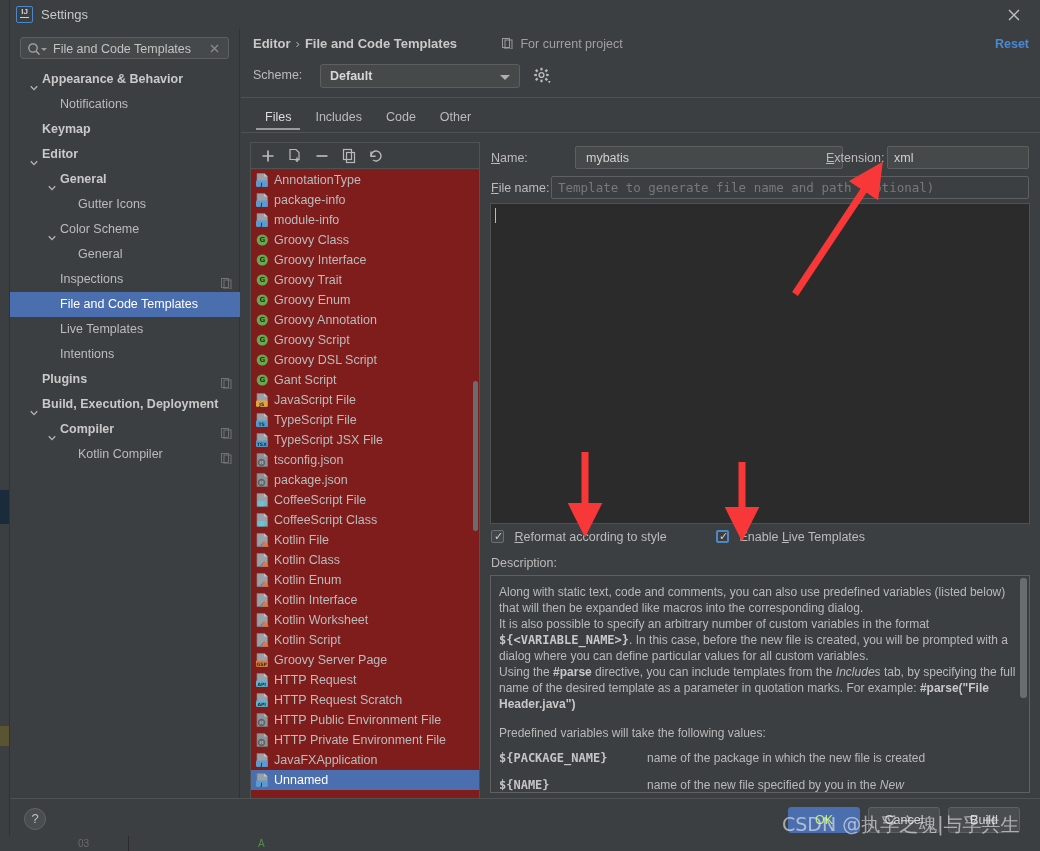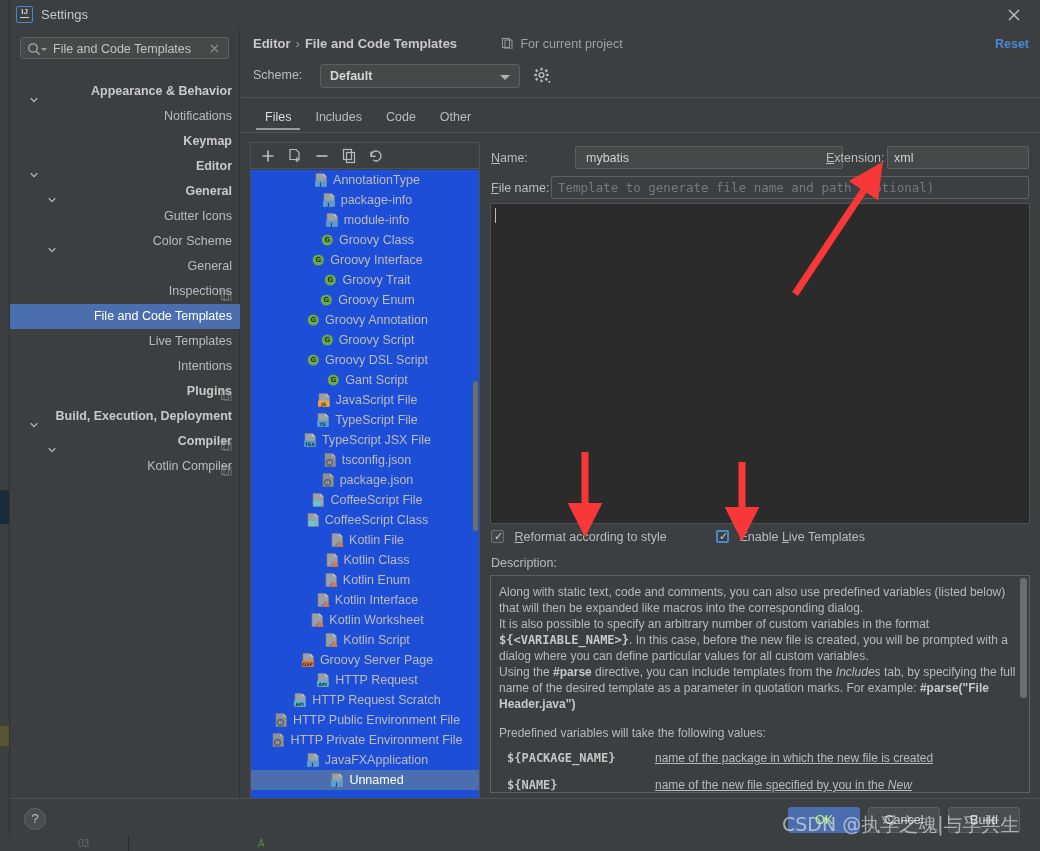--- a/index.html
+++ b/index.html
@@ -53,21 +53,21 @@
   .search-box {
     width: 100%; height: 100%; background: #45494a; border: 1px solid #5e6060;
     border-radius: 3px; position: relative;
   }
   .search-icon { position: absolute; left: 6px; top: 4px; }
   .search-caret { position: absolute; left: 20px; top: 10px; width: 0; height: 0;
     border-left: 3px solid transparent; border-right: 3px solid transparent; border-top: 3px solid #9b9b9b; }
   .search-text { position: absolute; left: 32px; top: 4px; font-size: 12.5px; color: #c3c3c3; }
   .search-clear { position: absolute; right: 7px; top: 4px; width: 13px; height: 13px; cursor: pointer; }
 
-  .tree { position: absolute; left: 0; top: 50px; width: 230px; text-align: right; }
+  .tree { position: absolute; left: 0; top: 38px; width: 230px; }
   .tree-item {
     position: relative; height: 25px; line-height: 25px; white-space: nowrap;
     font-size: 12.5px; color: #bbbbbb; cursor: pointer; padding-right: 8px;
   }
   .tree-item.sel { background: #4b6eaf; color: #ffffff; }
   .tree-item.bold { font-weight: bold; color: #c9c9c9; }
   .tree-item .chev {
     position: absolute; top: 9px; width: 8px; height: 8px;
   }
   .tree-item .lbl { display: block; }
@@ -102,21 +102,21 @@
   .tab.active::after { content: ""; position: absolute; left: 3px; right: 3px; bottom: 0; height: 2px; background: #9a9a9a; }
   .tabs-line { position: absolute; left: 0; top: 103px; width: 800px; height: 1px; background: #4f5253; }
 
   
   .list-panel {
     position: absolute; left: 9px; top: 113px; width: 230px; height: 660px;
     background: #3c3f41; border: 1px solid #4f5253;
   }
   .list-toolbar { position: relative; height: 26px; border-bottom: 1px solid #4f5253; }
   .tb-btn { position: absolute; top: 4px; width: 18px; height: 18px; cursor: pointer; }
-  .list-scroll { position: absolute; left: 0; top: 27px; right: 0; bottom: 0; overflow: hidden; background: #1d4ed8; text-align: center; }
+  .list-scroll { position: absolute; left: 0; top: 27px; right: 0; bottom: 0; overflow: hidden; background: #7f1d1d; }
   .list-row {
     position: relative; height: 20px; line-height: 20px; padding-left: 5px;
     font-size: 12.5px; color: #bbbbbb; white-space: nowrap; cursor: pointer;
   }
   .list-row.sel { background: #4b6eaf; color: #ffffff; }
   .row-ico { display: inline-block; width: 13px; height: 14px; vertical-align: -3px; margin-right: 5px; position: relative; }
   .vscroll { position: absolute; right: 1px; top: 238px; width: 5px; height: 150px; background: #6a6d6e; border-radius: 3px; }
 
   
   .name-label { position: absolute; left: 481px; top: 151px; font-size: 12.5px; }
@@ -163,23 +163,23 @@
   .desc-box {
     position: absolute; left: 480px; top: 575px; width: 540px; height: 218px;
     background: #3c3f41; border: 1px solid #5e6060; overflow: hidden;
   }
   .desc-inner { padding: 8px 12px 0 8px; font-size: 12px; line-height: 16px; color: #b9b9b9; }
   .desc-inner p { margin: 0; }
   .desc-inner b { font-weight: bold; color: #c8c8c8; }
   .desc-inner i { font-style: italic; }
   .mono { font-family: "DejaVu Sans Mono", monospace; font-size: 12px; font-weight: bold; color: #c5c5c5; }
   .vartable { margin-top: 9px; }
-  .vrow { display: flex; margin-bottom: 11px; margin-left: 8px; }
+  .vrow { display: flex; margin-bottom: 11px; }
   .vrow .vname { width: 148px; flex: none; }
-  .vrow .vdesc { flex: 1; text-decoration: underline; }
+  .vrow .vdesc { flex: 1; }
   .desc-scroll { position: absolute; right: 2px; top: 2px; width: 7px; height: 120px; background: #6a6d6e; border-radius: 3px; }
 
   
   .bottombar { position: absolute; left: 0; top: 798px; width: 1031px; height: 38px; background: #3c3f41; border-top: 1px solid #4f5253; }
   .help-btn {
     position: absolute; left: 14px; top: 9px; width: 22px; height: 22px; border-radius: 50%;
     background: #4a4d4f; border: 1px solid #616364; color: #c0c0c0;
     font-size: 13px; text-align: center; line-height: 20px; cursor: pointer;
   }
   .btn {

